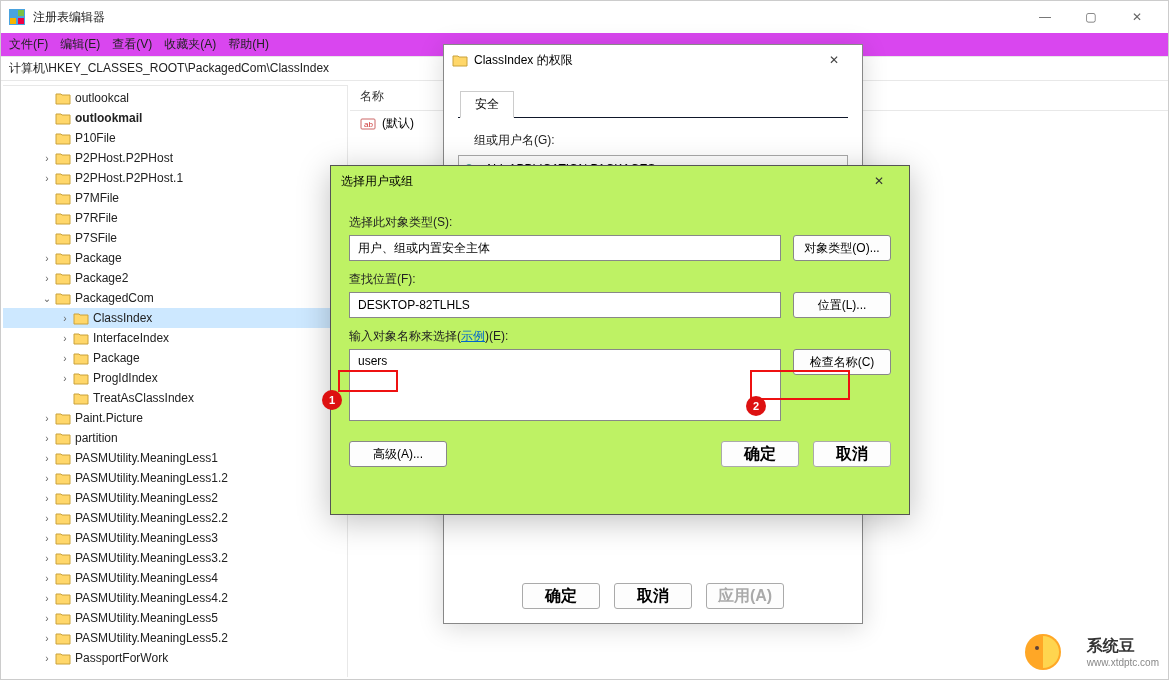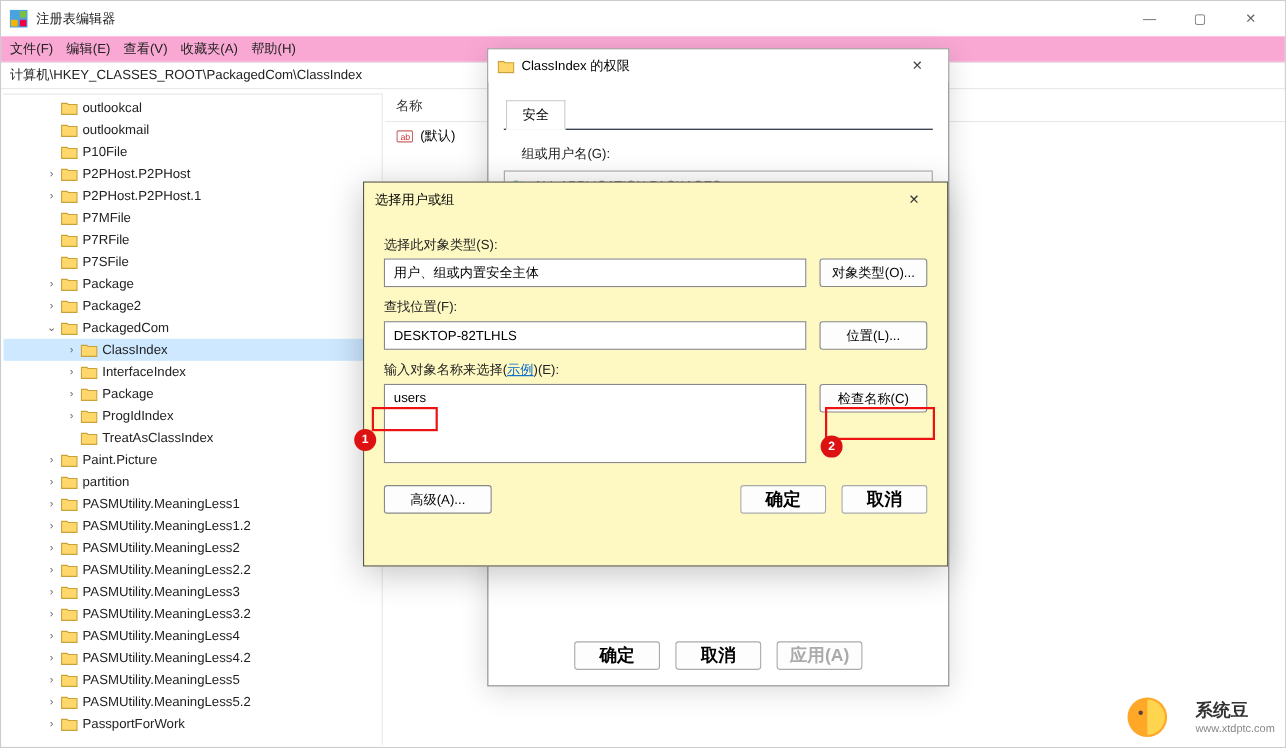--- a/index.html
+++ b/index.html
@@ -6,21 +6,21 @@
 body { background: #fff; width: 1169px; height: 680px; overflow: hidden; position: relative; font-size: 12px; }
 
 
 .main-window { position: absolute; top: 0; left: 0; right: 0; bottom: 0; border: 1px solid #ccc; background: #fff; }
 .titlebar { height: 32px; display: flex; align-items: center; padding: 0 8px; background: #fff; }
 .titlebar .app-icon { width: 16px; height: 16px; background: #4aa3df; margin-right: 8px; display: inline-flex; }
 .titlebar .title { font-size: 12px; color: #222; }
 .win-controls { margin-left: auto; display: flex; }
 .win-controls div { width: 46px; height: 32px; display: flex; align-items: center; justify-content: center; color: #666; }
 
-.menubar { height: 24px; display: flex; align-items: center; padding: 0 8px; gap: 12px; background: #f9a8d4; border-bottom: 1px solid #e8e8e8; }
+.menubar { height: 24px; display: flex; align-items: center; padding: 0 8px; gap: 12px; background: #d946ef; border-bottom: 1px solid #e8e8e8; }
 .menubar span { font-size: 12px; color: #222; cursor: default; }
 
 .addressbar { height: 24px; padding: 4px 8px; border-bottom: 1px solid #e8e8e8; display:flex; align-items:center;}
 .addressbar .path { font-size: 12px; color: #222; }
 
 .content { position: absolute; top: 82px; left: 0; right: 0; bottom: 0; display: flex; }
 .tree-panel { width: 345px; border-right: 1px solid #e8e8e8; overflow-y: auto; padding: 2px 0; border-top:1px solid #e8e8e8; margin:2px;}
 .list-panel { flex: 1; background: #fff; }
 .list-header { height: 28px; border-bottom: 1px solid #e8e8e8; display: flex; align-items: center; padding: 0 10px; font-size: 12px; color: #333; }
 .list-row { display: flex; align-items: center; padding: 4px 10px; gap: 6px; font-size: 12px; }
@@ -44,21 +44,21 @@
 .tab { padding: 4px 14px; font-size: 12px; border: 1px solid #ccc; border-bottom: 1px solid #fff; background: #fff; margin-bottom:-1px; margin-left:2px;}
 .perm-section-label { font-size: 12px; margin: 14px 16px 6px; color:#222;}
 .user-list { border: 1px solid #aaa; height: 28px; padding: 4px; display:flex; align-items:center; gap:6px; font-size:12px; background:#fff;}
 .user-list .user-icon { width:16px; height:16px; }
 
 .perm-buttons-row { position:absolute; bottom:14px; left:0; right:0; display:flex; justify-content:center; gap:14px;}
 .btn { min-width: 78px; height: 26px; border: 1px solid #aaa; background: #fdfdfd; border-radius: 3px; font-size: 16px; display:inline-flex; align-items:center; justify-content:center; cursor:pointer;font-weight:bold;}
 .btn.disabled { color:#aaa; }
 
 
-.select-dialog { position: absolute; top: 165px; left: 330px; width: 532px; height: 350px; background: #fef9c3; border: 1px solid #555; box-shadow: 0 6px 30px rgba(0,0,0,0.25); }
+.select-dialog { position: absolute; top: 165px; left: 330px; width: 580px; height: 350px; background: #bef264; border: 1px solid #555; box-shadow: 0 6px 30px rgba(0,0,0,0.25); }
 .select-titlebar { height: 30px; display:flex; align-items:center; padding: 0 10px; font-size:12px; }
 .select-titlebar .close { margin-left:auto; width:40px; height:30px; display:flex; align-items:center; justify-content:center; color:#333;}
 .select-body { padding: 8px 18px 14px; }
 .field-label { font-size: 12px; margin-top: 10px; margin-bottom: 4px; color:#222;}
 .field-row { display: flex; gap: 12px; align-items: flex-start; }
 .field-box { flex: 1; border: 1px solid #888; height: 26px; padding: 4px 8px; font-size: 12px; background: #fff; display:flex; align-items:center;}
 .field-box.tall { height: 72px; align-items: flex-start; }
 .side-btn { width: 98px; height: 26px; border:1px solid #888; border-radius:3px; background:#fdfdfd; font-size:12px; display:flex; align-items:center; justify-content:center; flex-shrink:0;}
 .select-bottom { display:flex; gap:14px; margin-top:20px; align-items:center;}
 .select-bottom .spacer { flex:1; }
@@ -113,21 +113,21 @@
     <div class="tree-panel" id="tree-panel">
         <div class="tree-row" style="padding-left: 36px;">
           <span class="chevron"></span>
           <span class="folder">
             <svg viewBox="0 0 16 14">
               <path d="M1 3 h5 l1 1 h8 v9 h-14 z" fill="#ffd76a" stroke="#caa23a"></path>
             </svg>
           </span>
           <span class="label">outlookcal</span>
         </div>
-        <div class="tree-row" style="padding-left: 36px;">
+        <div class="tree-row" style="padding-left: 36px; font-weight: bold;">
           <span class="chevron"></span>
           <span class="folder">
             <svg viewBox="0 0 16 14">
               <path d="M1 3 h5 l1 1 h8 v9 h-14 z" fill="#ffd76a" stroke="#caa23a"></path>
             </svg>
           </span>
           <span class="label">outlookmail</span>
         </div>
         <div class="tree-row" style="padding-left: 36px;">
           <span class="chevron"></span>

